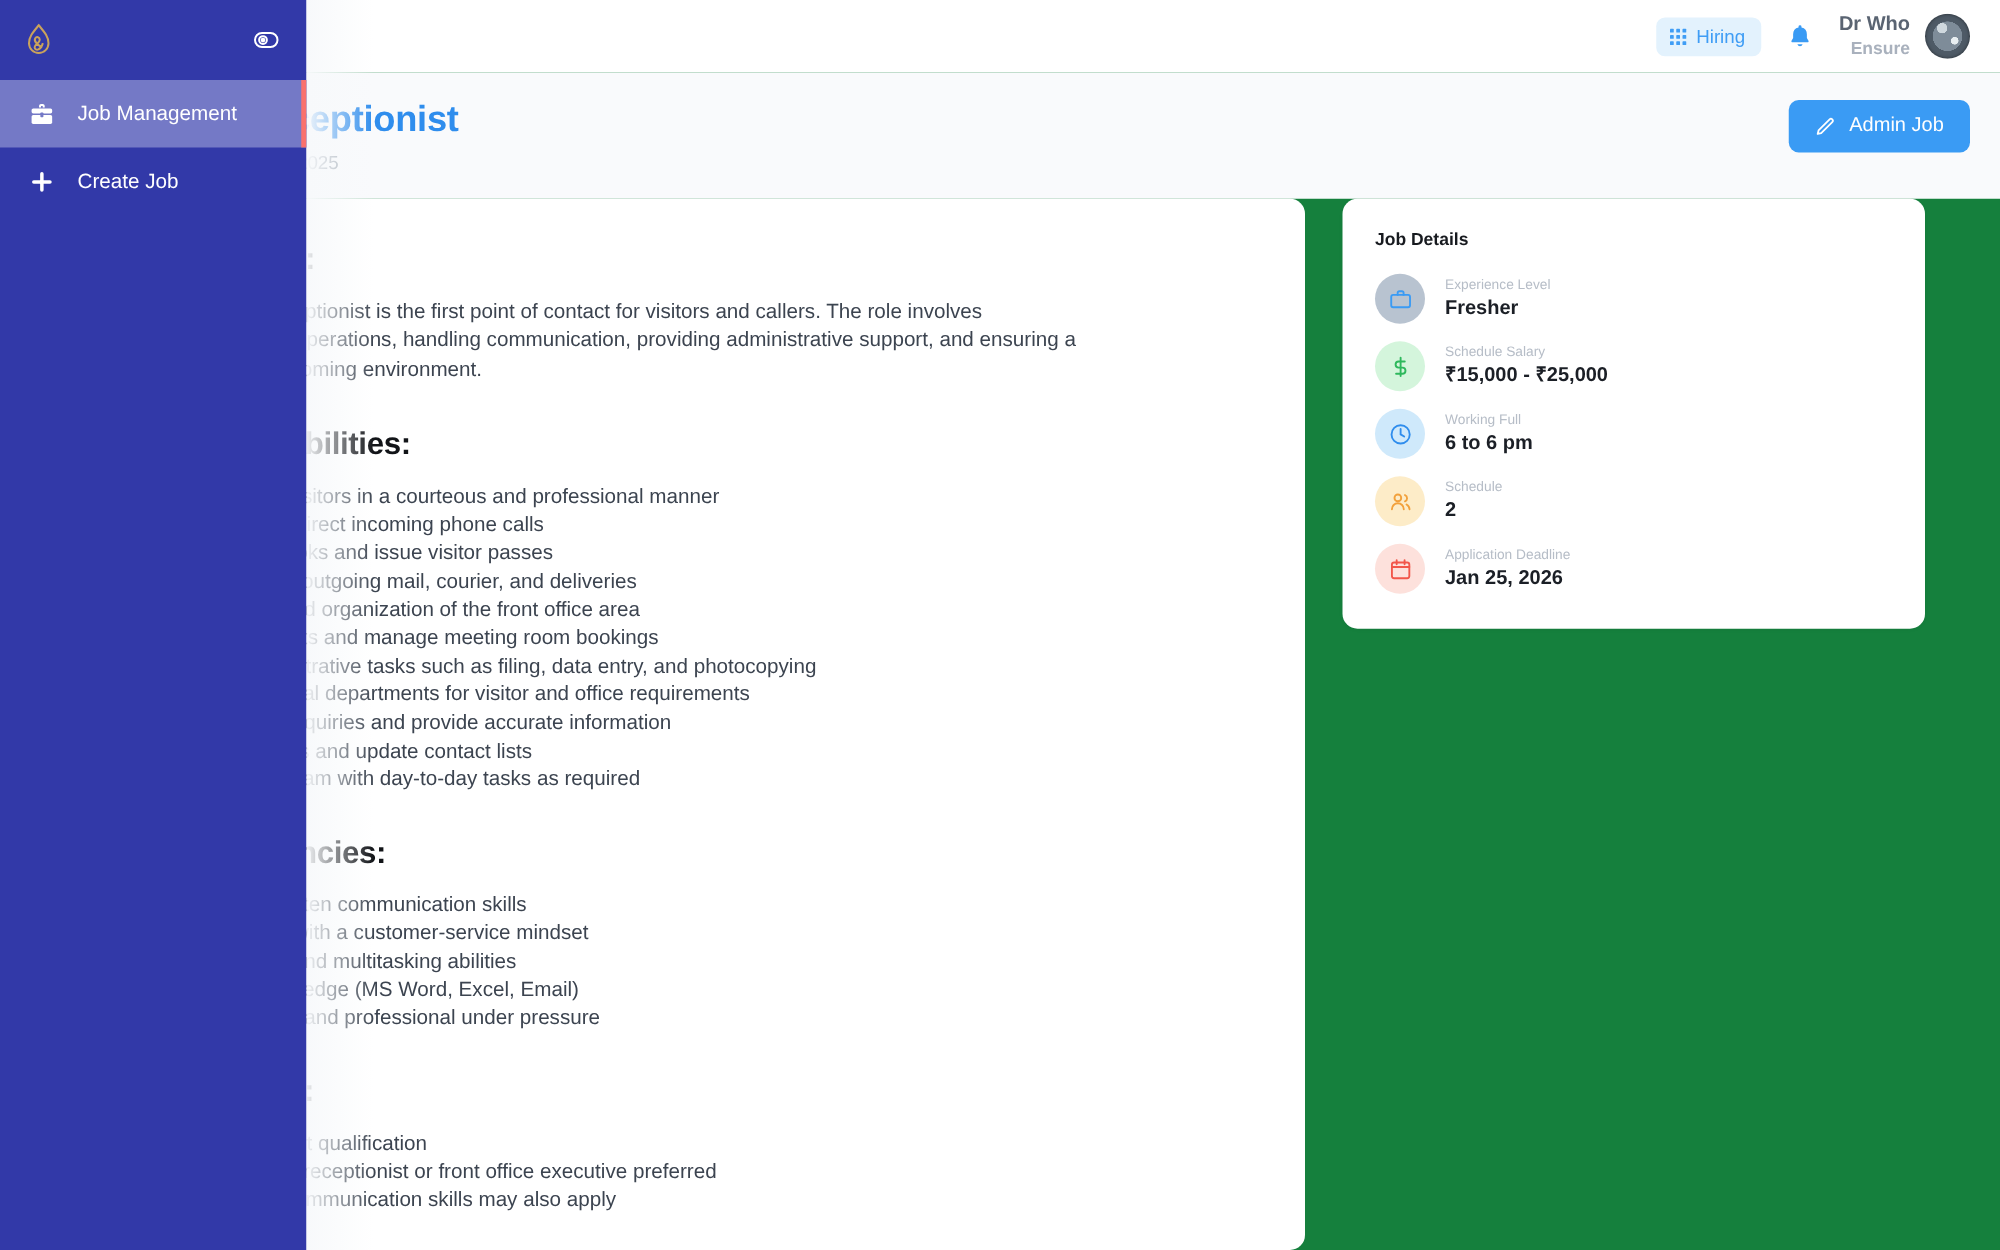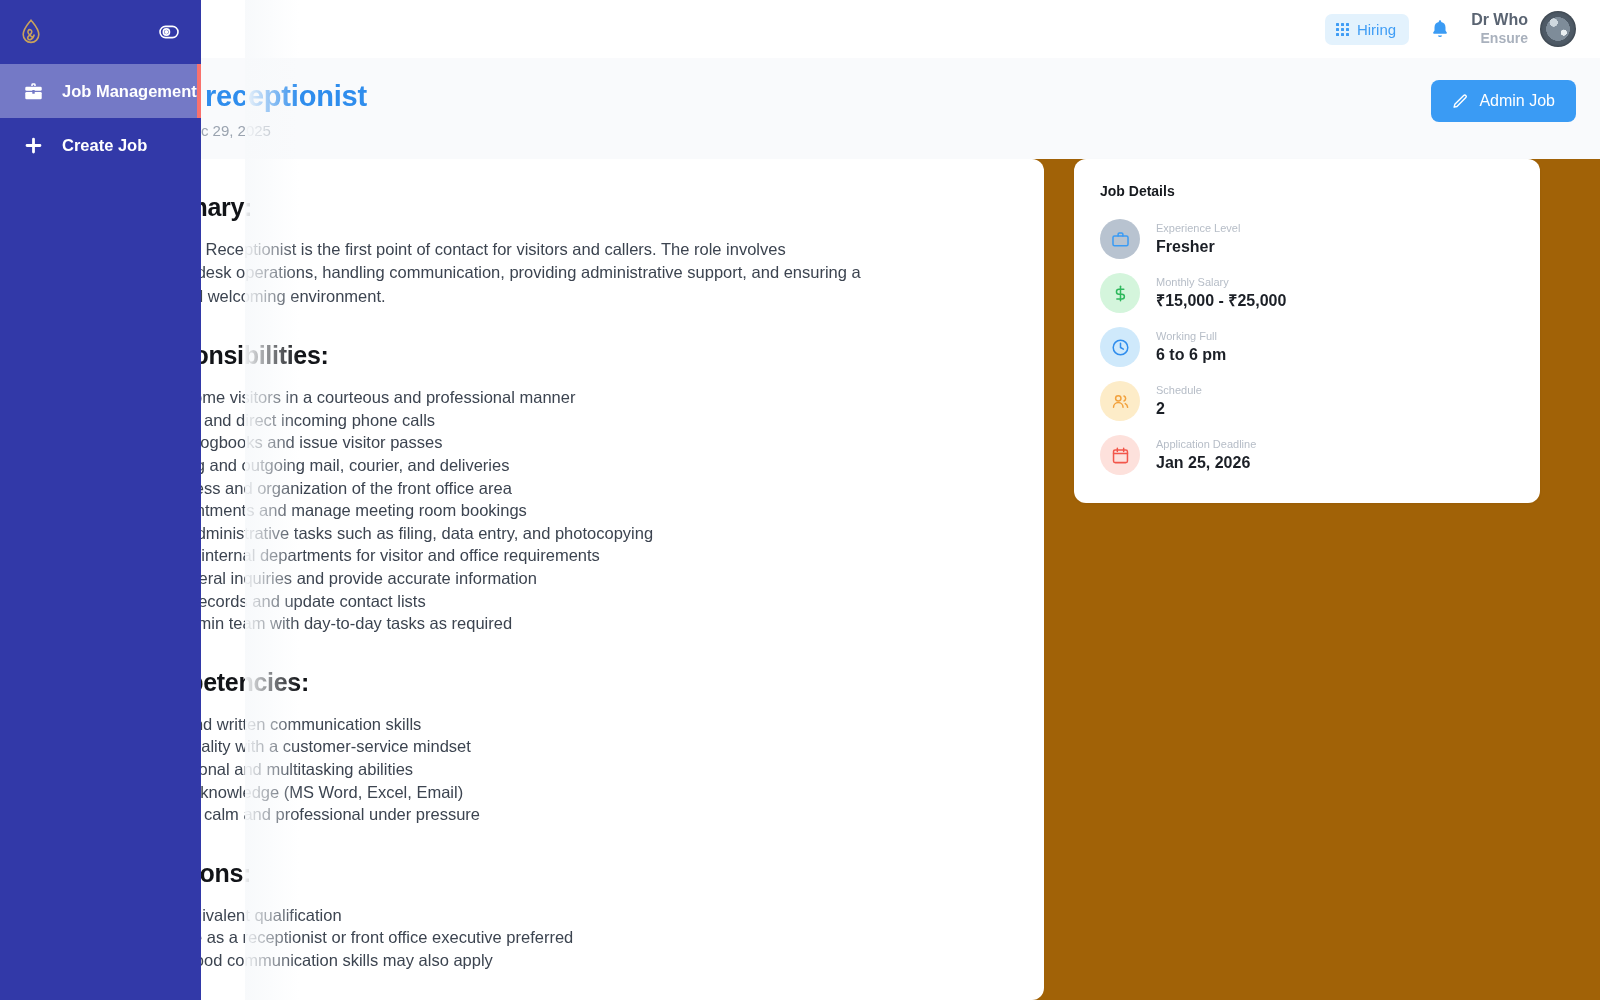--- a/index.html
+++ b/index.html
@@ -7,21 +7,21 @@
     width: 1600px; height: 1000px;
     font-family: "Liberation Sans", sans-serif;
     background: #ffffff;
     overflow: hidden;
   }
   #app { position: relative; width: 1600px; height: 1000px; }
 
   
   .page {
     position: absolute; inset: 0;
-    background: #a16207;
+    background: #15803d;
     display: flex; flex-direction: column;
   }
 
   
   .topbar {
     height: 58px; flex: 0 0 58px;
     background: #ffffff;
     display: flex; align-items: center; justify-content: flex-end;
     padding: 0 24px;
     gap: 14px;
@@ -103,24 +103,23 @@
   .detail-ic {
     flex: 0 0 40px; width: 40px; height: 40px; border-radius: 50%;
     display: flex; align-items: center; justify-content: center;
   }
   .detail-label { font-size: 11px; color: #b6bdc7; line-height: 1.5; }
   .detail-value { font-size: 16px; font-weight: 700; color: #1b1f26; line-height: 1.35; }
 
   
   .sidebar {
     position: absolute; top: 0; left: 0;
-    width: 201px; height: 1000px;
+    width: 245px; height: 1000px;
     background: #3239a8;
     z-index: 20;
-    font-weight: bold;
   }
   .sb-top { height: 64px; display: flex; align-items: center; justify-content: space-between; padding: 0 20px 0 18px; }
   .sb-logo { width: 26px; height: 30px; display: flex; align-items: center; justify-content: center; }
   .sb-toggle { cursor: pointer; display: flex; align-items: center; }
   .nav-item {
     position: relative;
     height: 54px; display: flex; align-items: center; gap: 16px;
     padding-left: 20px; color: #ffffff; font-size: 16.5px;
     cursor: pointer;
   }
@@ -254,21 +253,21 @@
           </div>
 
           <div class="detail-row">
             <div class="detail-ic" style="background:#d4f5dc">
               <svg width="19" height="19" viewBox="0 0 24 24" fill="none" stroke="#2eb85c" stroke-width="1.9" stroke-linecap="round" stroke-linejoin="round">
                 <path d="M12 2.8v18.4"></path>
                   <path d="M16.2 6.6H10a3.1 3.1 0 0 0 0 6.2h3.8a3.1 3.1 0 0 1 0 6.2H7.4"></path>
               </svg>
             </div>
             <div>
-              <div class="detail-label">Monthly Salary</div>
+              <div class="detail-label">Schedule Salary</div>
               <div class="detail-value">₹15,000 - ₹25,000</div>
             </div>
           </div>
 
           <div class="detail-row">
             <div class="detail-ic" style="background:#cfe9fb">
               <svg width="19" height="19" viewBox="0 0 24 24" fill="none" stroke="#2f8ded" stroke-width="1.9" stroke-linecap="round" stroke-linejoin="round">
                 <circle cx="12" cy="12" r="9.2"></circle>
                   <path d="M12 6.6V12l3.6 2.1"></path>
               </svg>

